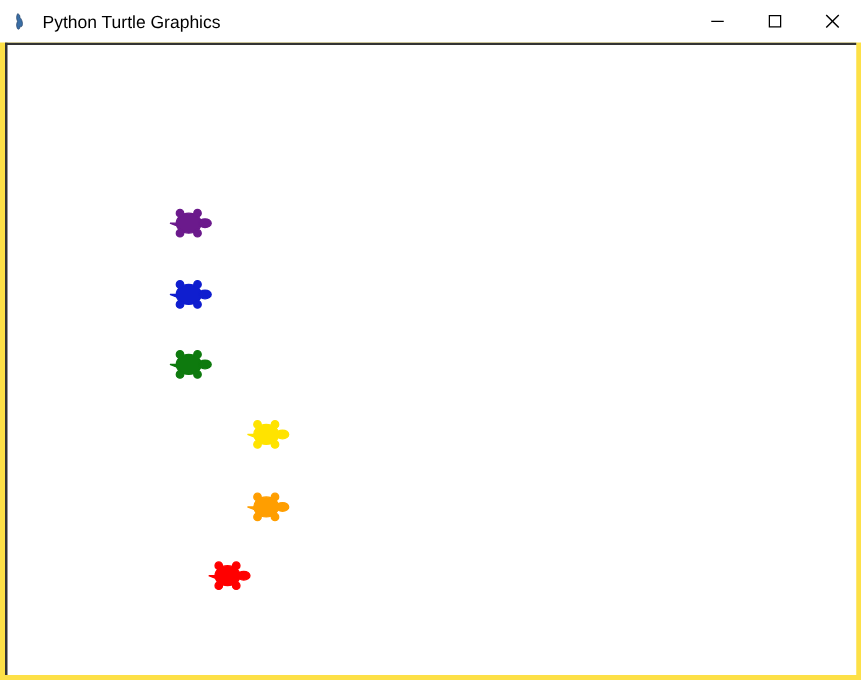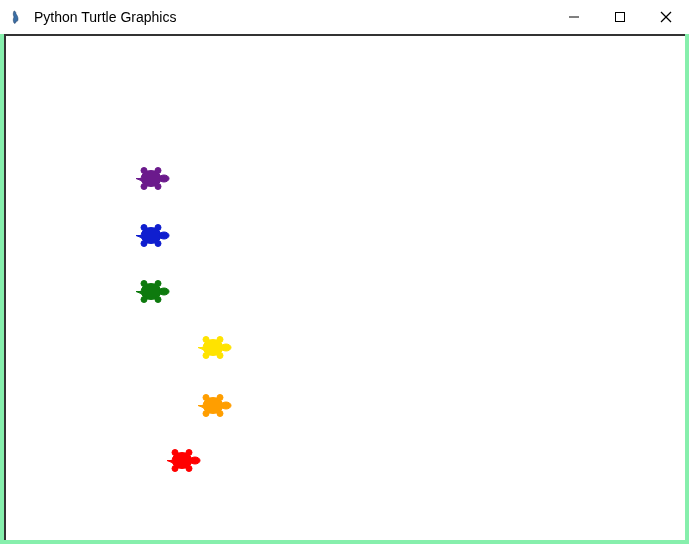--- a/index.html
+++ b/index.html
@@ -11,21 +11,21 @@
       font-family: "Segoe UI", Tahoma, sans-serif;
       font-size: 13px;
       background: #fff;
       width: 689px;
       height: 544px;
       overflow: hidden;
     }
     .window {
       width: 689px;
       height: 544px;
-      background: #86efac;
+      background: #fde047;
       display: flex;
       flex-direction: column;
     }
     .titlebar {
       height: 34px;
       display: flex;
       align-items: center;
       padding-left: 10px;
       background: #fff;
       flex-shrink: 0;

